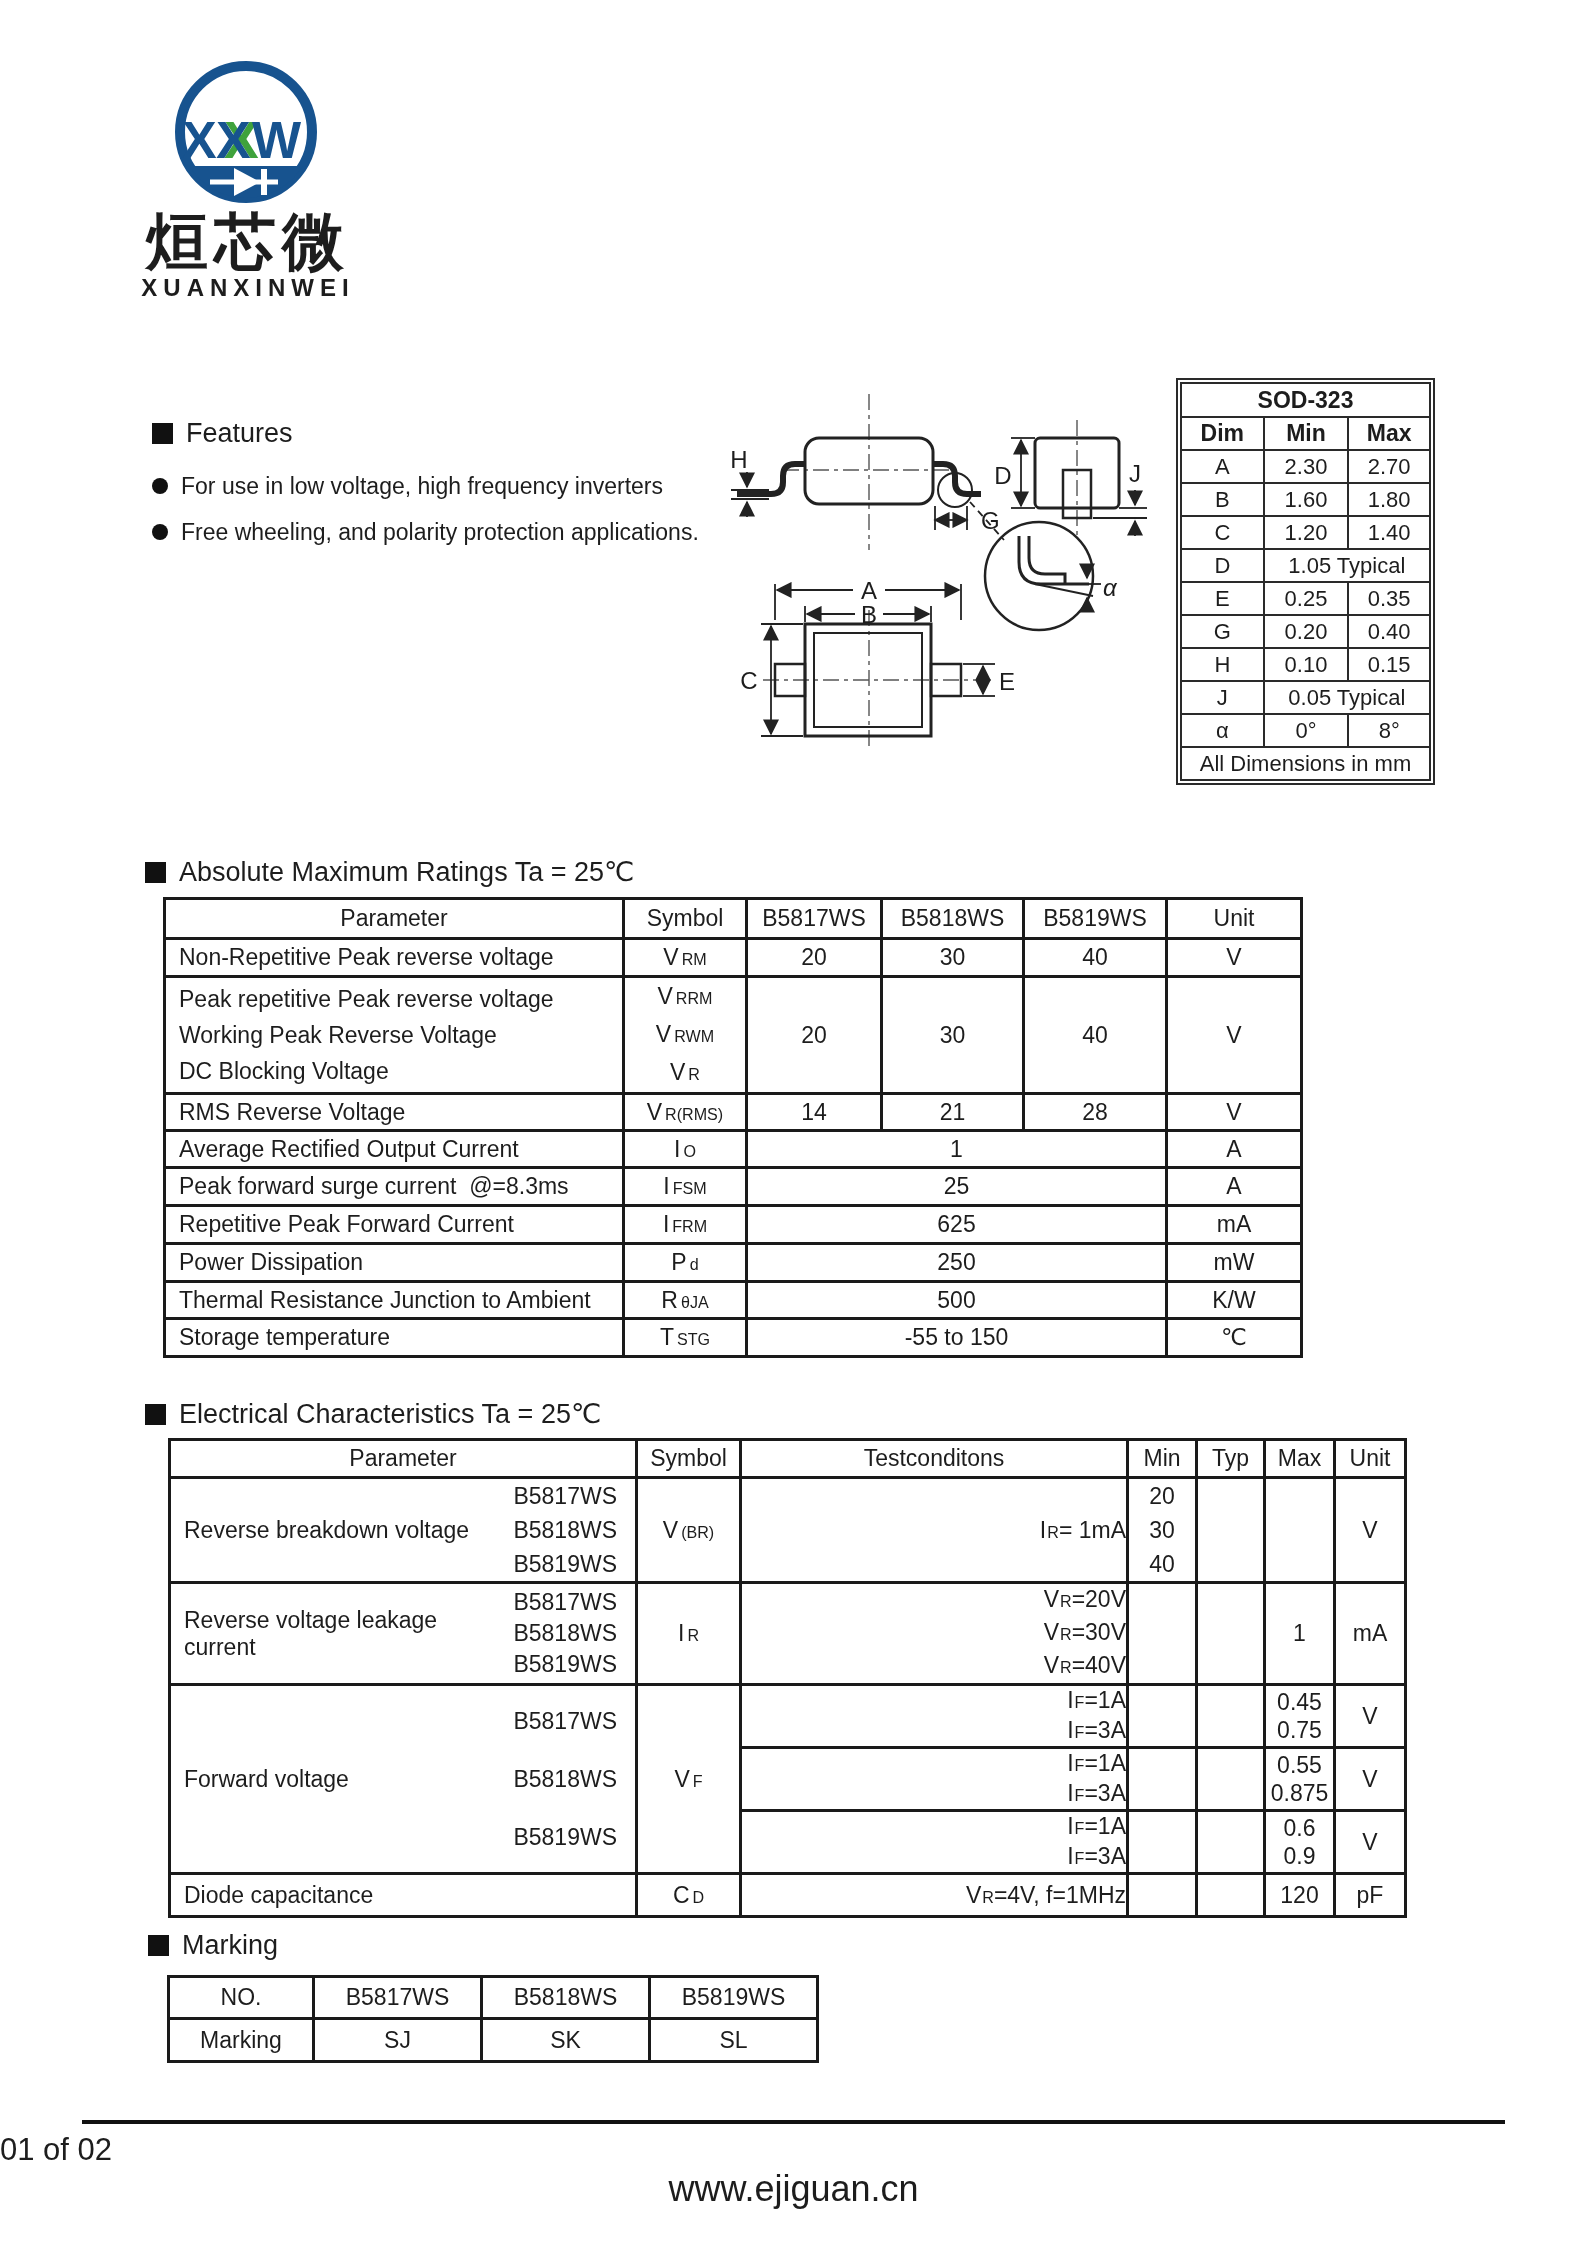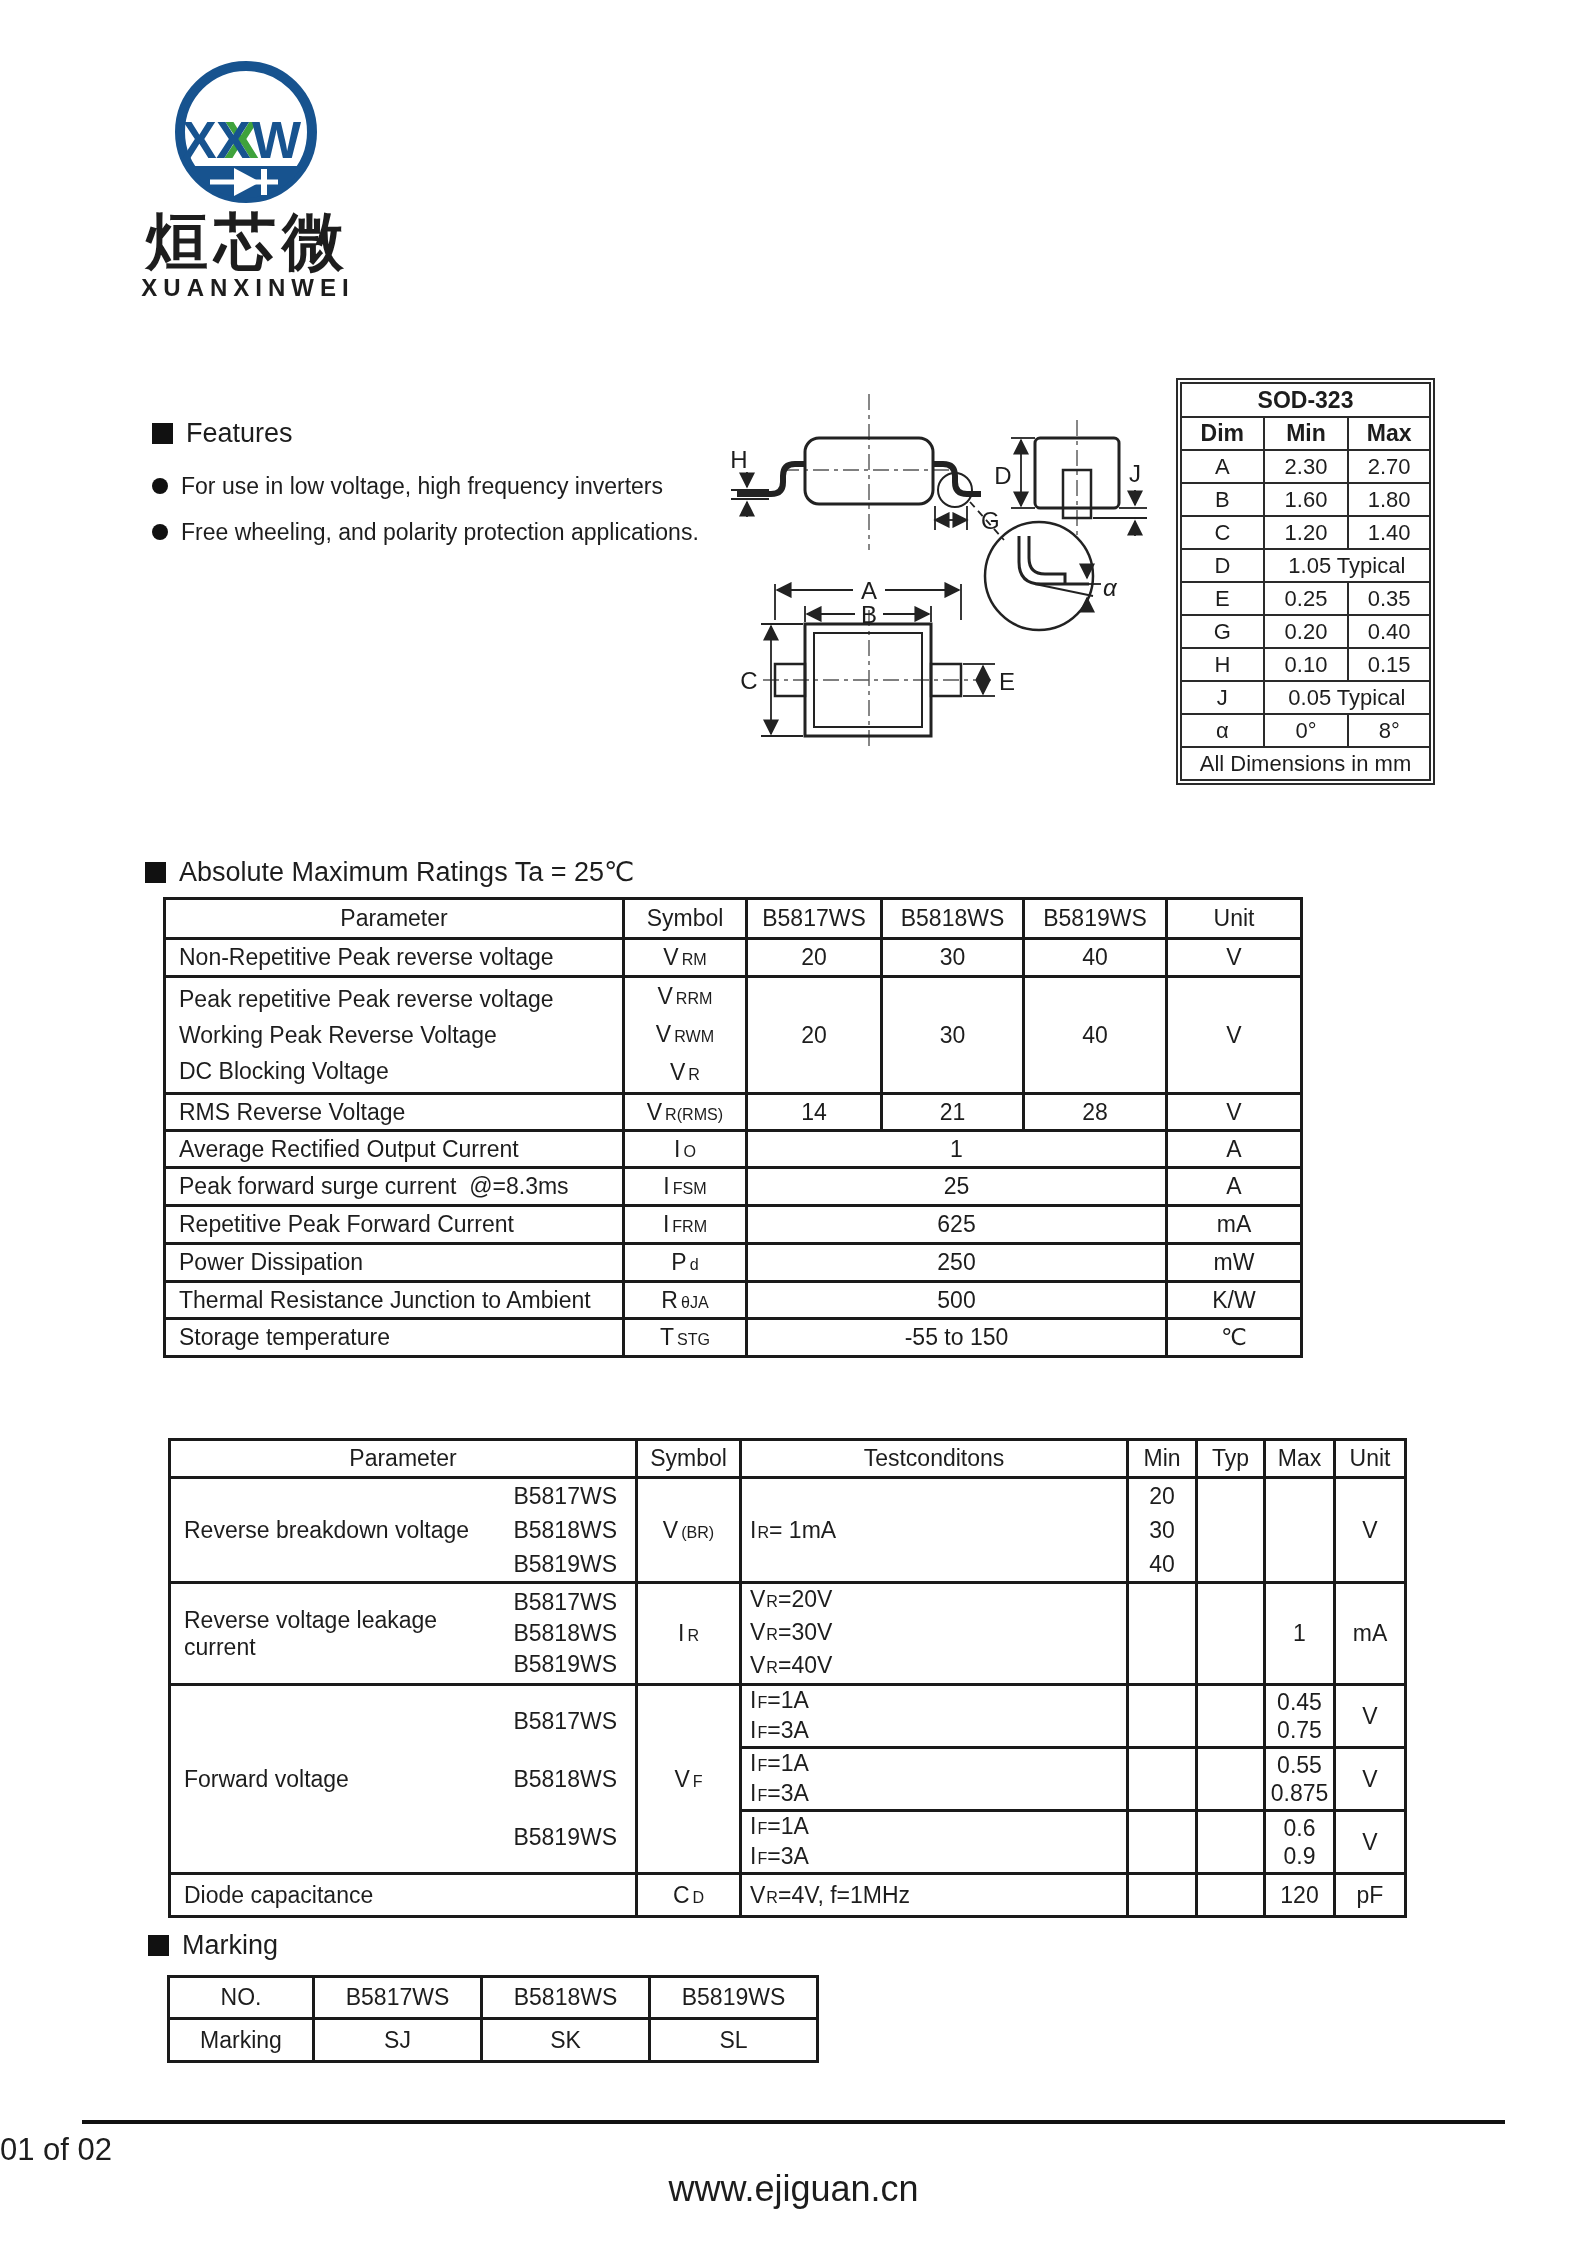--- a/index.html
+++ b/index.html
@@ -40,21 +40,21 @@
   .sod .b{font-weight:bold;font-size:23px;}
 
   
   .pflex{display:flex;justify-content:space-between;align-items:center;
          padding:0 18px 0 13px;}
   .rgt{text-align:right;}
   .lh34 div{line-height:34px;}
   .lh31 div{line-height:31px;}
   .lh36 div{line-height:36px;}
   .lh28 div{line-height:28px;}
-  .condpad{padding-left:8px !important;text-align:left;}
+  .condpad{padding-left:8px !important;text-align:right;}
   .fwdbox{position:relative;height:174px;}
   .fvlabel{position:absolute;left:13px;top:50%;transform:translateY(-50%);}
   .fpart{position:absolute;right:18px;transform:translateY(-50%);}
   .p1{top:29px;} .p2{top:87px;} .p3{top:145px;}
 
   
   .frule{height:4px;background:#111;}
   .fpage{width:1587px;text-align:left;font-size:31px;}
   .fsite{width:1587px;text-align:center;font-size:36px;}
 </style>
@@ -330,20 +330,24 @@
     </tr>
     <tr style="height:38px">
       <td class="pl">Storage temperature</td>
       <td class="c"><span>T</span><span class="sb">STG</span></td>
       <td class="c" colspan="3">-55 to 150</td>
       <td class="c">℃</td>
     </tr>
   </tbody>
     </table>
 
+  <div class="abs sec" style="left:145px;top:1398px;">
+    <span class="sq"></span>
+    <span>Electrical Characteristics Ta = 25℃</span>
+  </div>
 
   <table class="abs t" style="left:168px;top:1438px;width:1236px;">
     <colgroup>
         <col style="width:467px">
         <col style="width:104px">
         <col style="width:387px">
         <col style="width:69px">
         <col style="width:68px">
         <col style="width:70px">
         <col style="width:71px">

